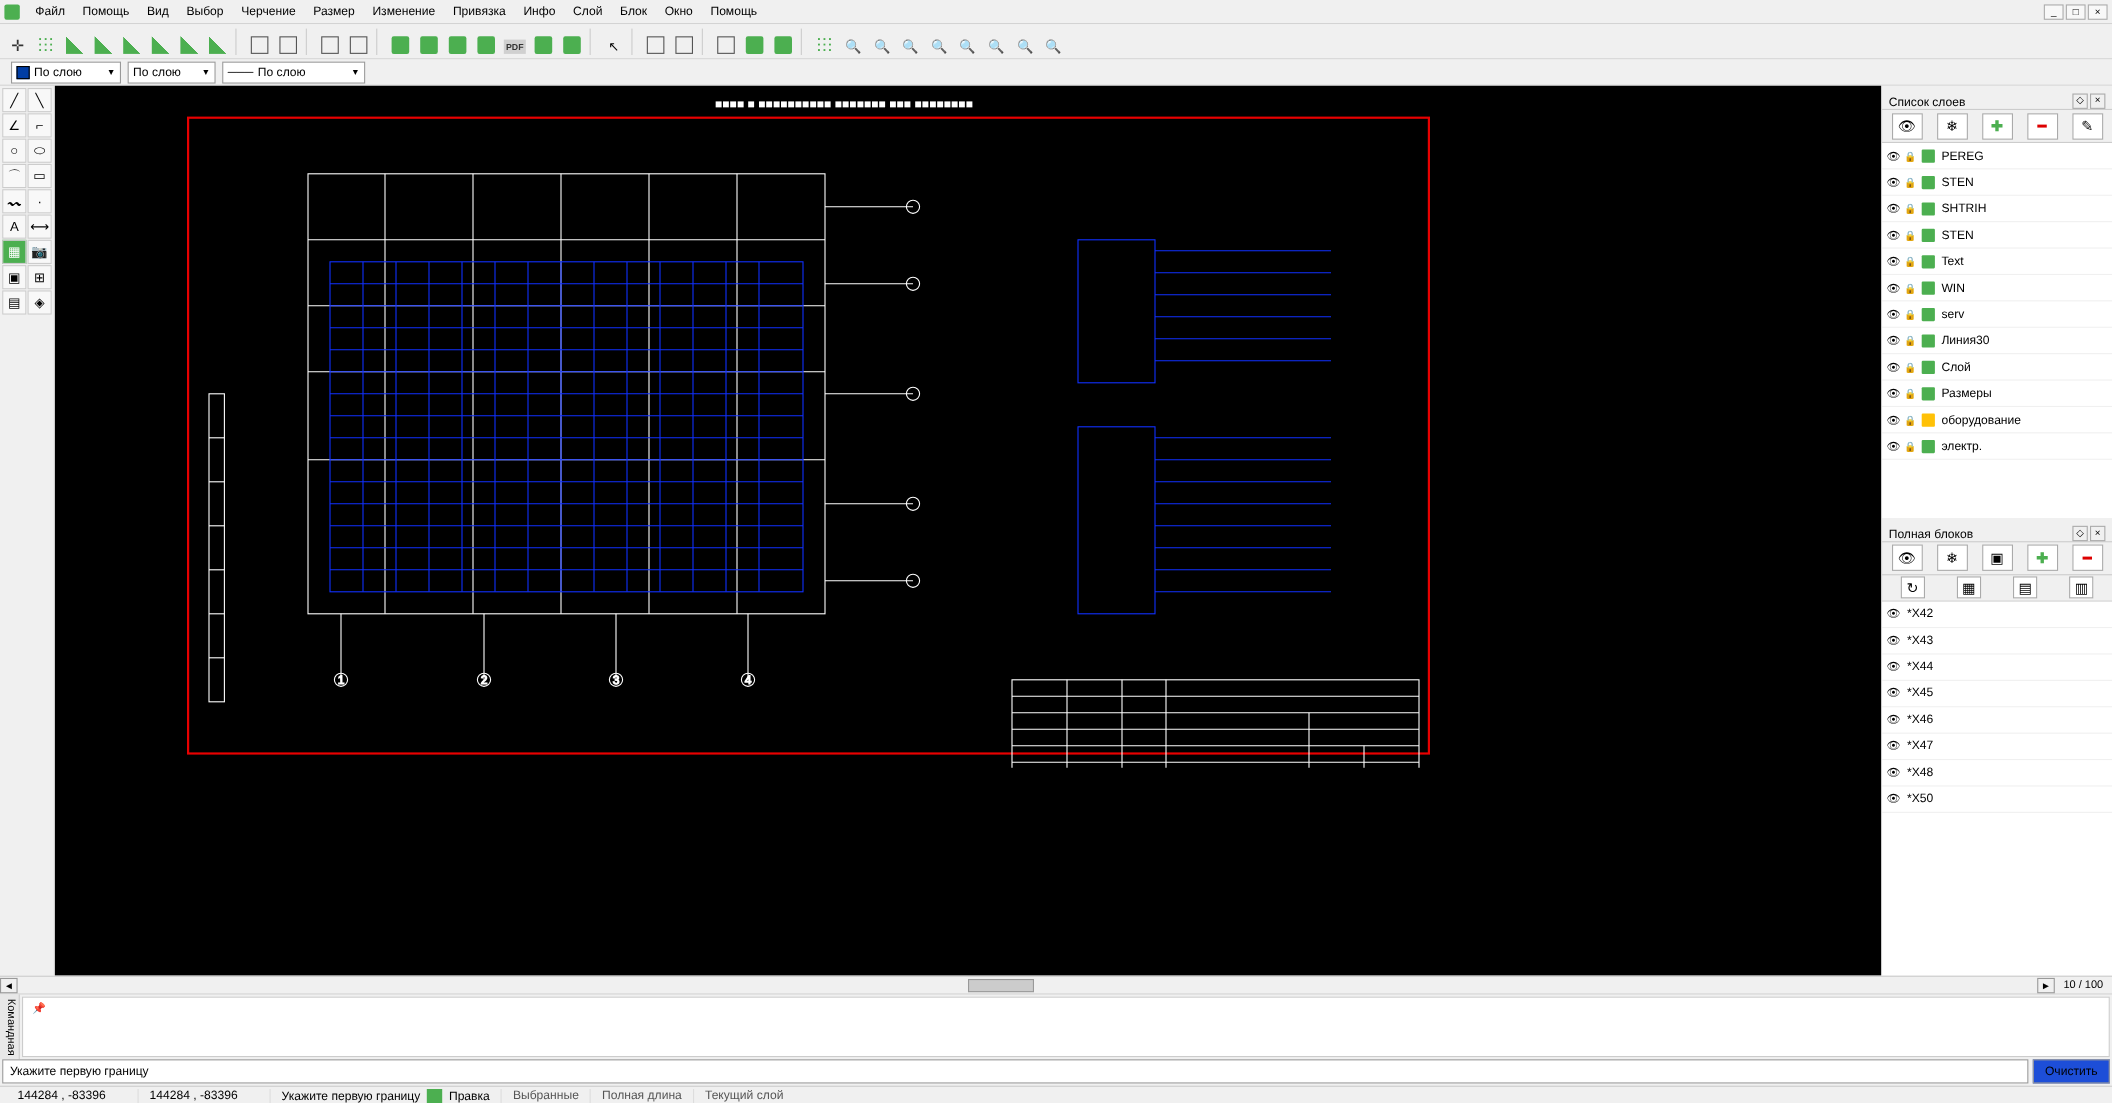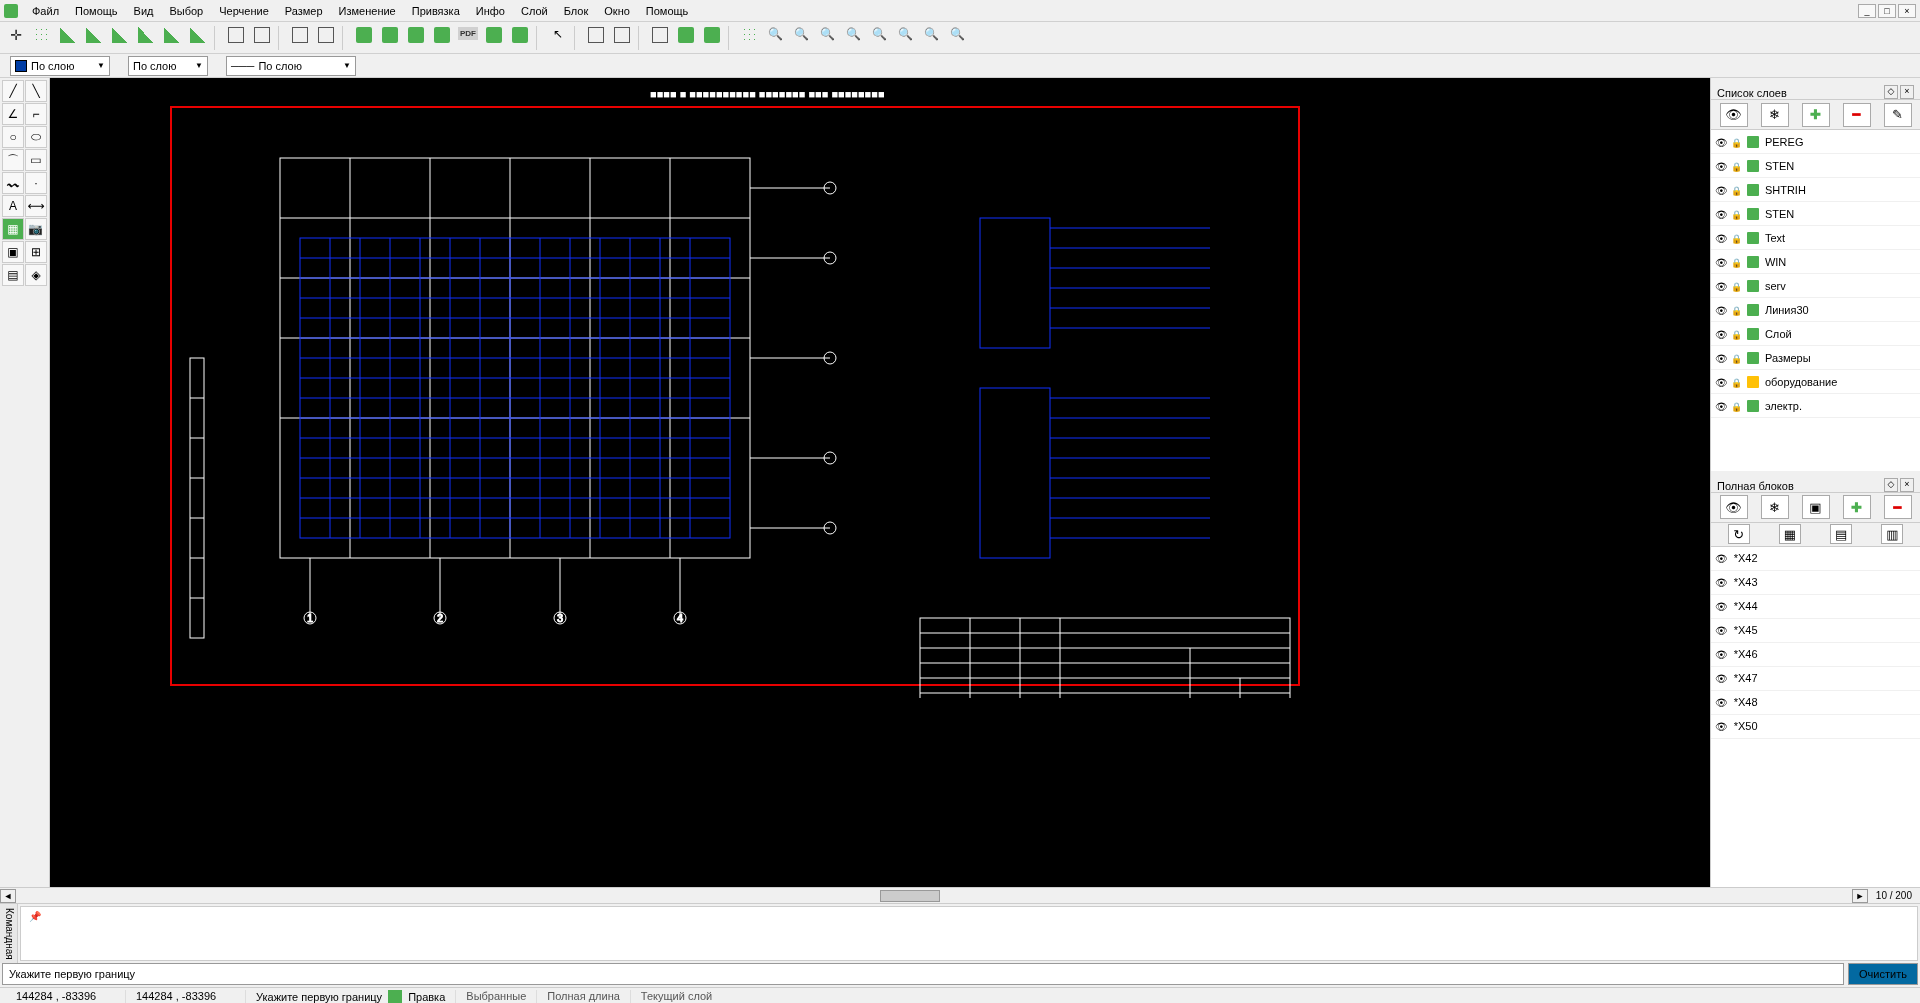--- a/index.html
+++ b/index.html
@@ -7,30 +7,30 @@
 
 
 .menubar { height:22px; background:#f0f0f0; display:flex; align-items:center; padding:0 4px; border-bottom:1px solid #d0d0d0; }
 .menubar .logo { width:14px; height:14px; background:#4CAF50; border-radius:2px; margin-right:6px; }
 .menubar span { padding:2px 8px; cursor:default; }
 .menubar .wincontrols { margin-left:auto; display:flex; }
 .menubar .wincontrols div { width:18px; height:14px; border:1px solid #aaa; margin-left:2px; background:#f8f8f8; text-align:center; line-height:12px; font-size:9px; }
 
 
 .toolbar-row { height:32px; background:#f0f0f0; border-bottom:1px solid #d0d0d0; display:flex; align-items:center; padding:2px 4px; gap:2px; }
-.tbtn { width:24px; height:24px; display:flex; align-items:flex-start; justify-content:center; border:1px solid transparent; cursor:pointer; }
+.tbtn { width:24px; height:24px; display:flex; align-items:flex-end; justify-content:center; border:1px solid transparent; cursor:pointer; }
 .tsep { width:6px; height:24px; border-left:1px solid #ccc; margin:0 2px; }
 .ico-g { width:16px; height:16px; background:#4CAF50; border-radius:2px; }
 .ico-b { width:16px; height:16px; border:1px solid #555; }
 .ico-cross::before { content:"✛"; font-size:14px; color:#333; }
 .ico-dots { width:16px; height:16px; background:radial-gradient(#4CAF50 20%, transparent 20%) 0 0/5px 5px; }
 .ico-arrow-g { width:16px; height:16px; background:linear-gradient(45deg,#4CAF50 50%,transparent 50%); }
 
 
-.proprow { height:24px; background:#f0f0f0; border-bottom:1px solid #d0d0d0; display:flex; align-items:center; padding:2px 10px; gap:18px; }
+.proprow { height:24px; background:#f0f0f0; border-bottom:1px solid #d0d0d0; display:flex; align-items:center; padding:2px 10px; gap:6px; }
 .proprow select, .proprow .combo { height:20px; border:1px solid #999; background:#fff; font-size:11px; padding:0 4px; }
 .combo { display:flex; align-items:center; width:100px; }
 .combo .swatch { width:12px; height:12px; background:#003DA5; border:1px solid #000; margin-right:4px; }
 .combo .dd { margin-left:auto; font-size:8px; }
 
 
 .main { display:flex; height:calc(1003px - 22px - 32px - 24px - 116px); }
 .lefttools { width:50px; background:#f0f0f0; border-right:1px solid #ccc; display:flex; flex-direction:column; align-items:center; padding:2px; gap:1px; }
 .lefttools .trow { display:flex; gap:1px; }
 .lefttools .tb { width:22px; height:22px; border:1px solid #ccc; background:#f8f8f8; display:flex; align-items:center; justify-content:center; font-size:12px; cursor:pointer; }
@@ -62,21 +62,21 @@
 .layer-item .nm { margin-left:2px; }
 
 
 .bottom { height:116px; background:#f0f0f0; border-top:1px solid #ccc; display:flex; flex-direction:column; }
 .cmdlog-wrap { display:flex; height:60px; }
 .cmdlog-tab { width:18px; background:#e8e8e8; border-right:1px solid #ccc; writing-mode:vertical-rl; text-align:center; font-size:10px; padding:2px; }
 .cmdlog { flex:1; background:#fff; border:1px solid #ccc; margin:2px; padding:2px 6px; overflow:auto; font-size:11px; }
 .cmdlog .pin { float:left; width:12px; height:12px; margin:2px; font-size:10px; }
 .cmdinput { display:flex; height:22px; margin:0 2px 2px 2px; }
 .cmdinput input { flex:1; border:1px solid #999; padding:0 6px; font-size:11px; }
-.cmdinput button { width:70px; border:1px solid #999; background:#0369a1; margin-left:4px; }
+.cmdinput button { width:70px; border:1px solid #999; background:#1d4ed8; margin-left:4px; }
 .status { height:32px; display:flex; align-items:flex-start; padding:2px 6px; border-top:1px solid #ccc; font-size:10px; }
 .status .cell { padding:0 10px; border-right:1px solid #ddd; min-width:120px; }
 .status .lab { color:#555; }
 </style>
 </head>
 <body>
 
 <div class="menubar">
   <div class="logo"></div>
   <span>Файл</span>
@@ -536,21 +536,21 @@
         </div>
     </div>
   </div>
 </div>
 
 <div class="scroll-h" style="position:relative;left:0;right:0">
   <div class="ar">◄</div>
   <div class="thumb"></div>
   <div style="flex:1"></div>
   <div class="ar">►</div>
-  <div class="pg">10 / 200</div>
+  <div class="pg">10 / 100</div>
 </div>
 
 <div class="bottom">
   <div class="cmdlog-wrap">
     <div class="cmdlog-tab">Командная</div>
     <div class="cmdlog">
       <div class="pin">📌</div>
     </div>
   </div>
   <div class="cmdinput">

